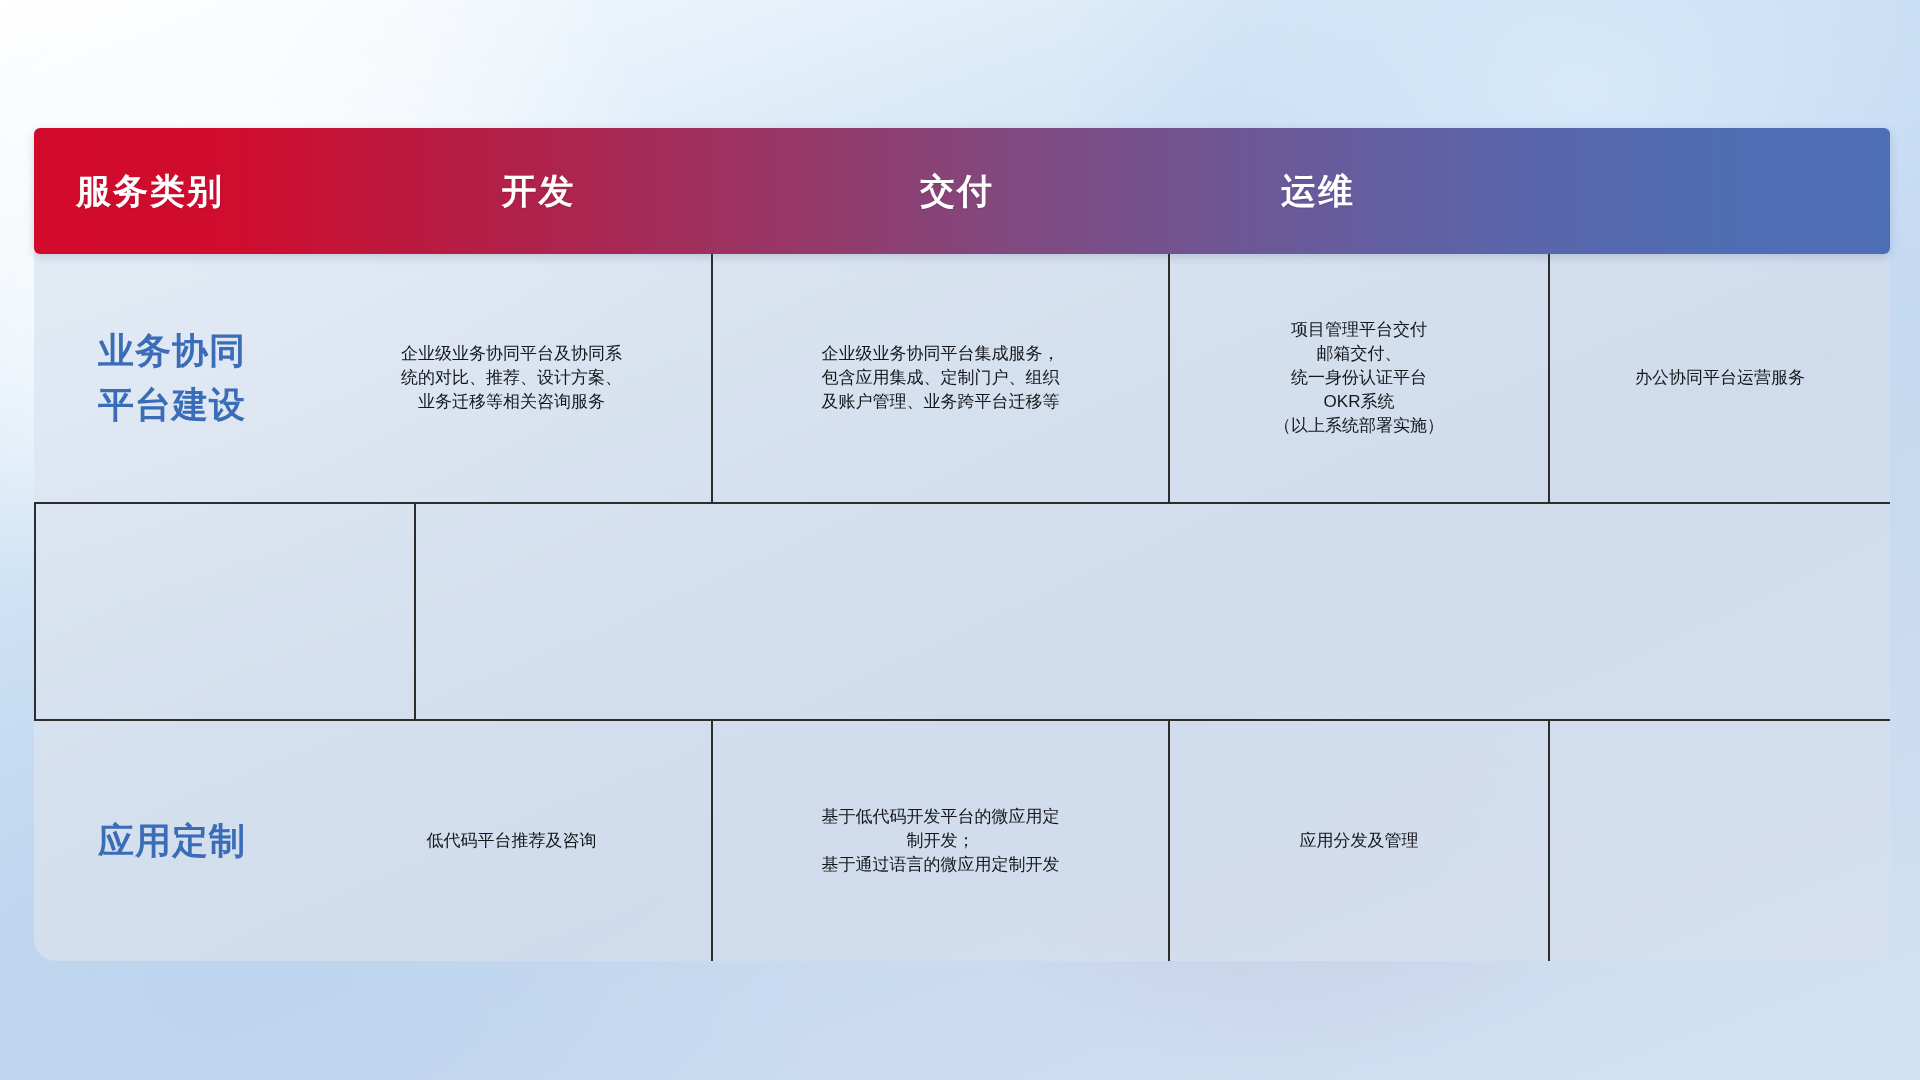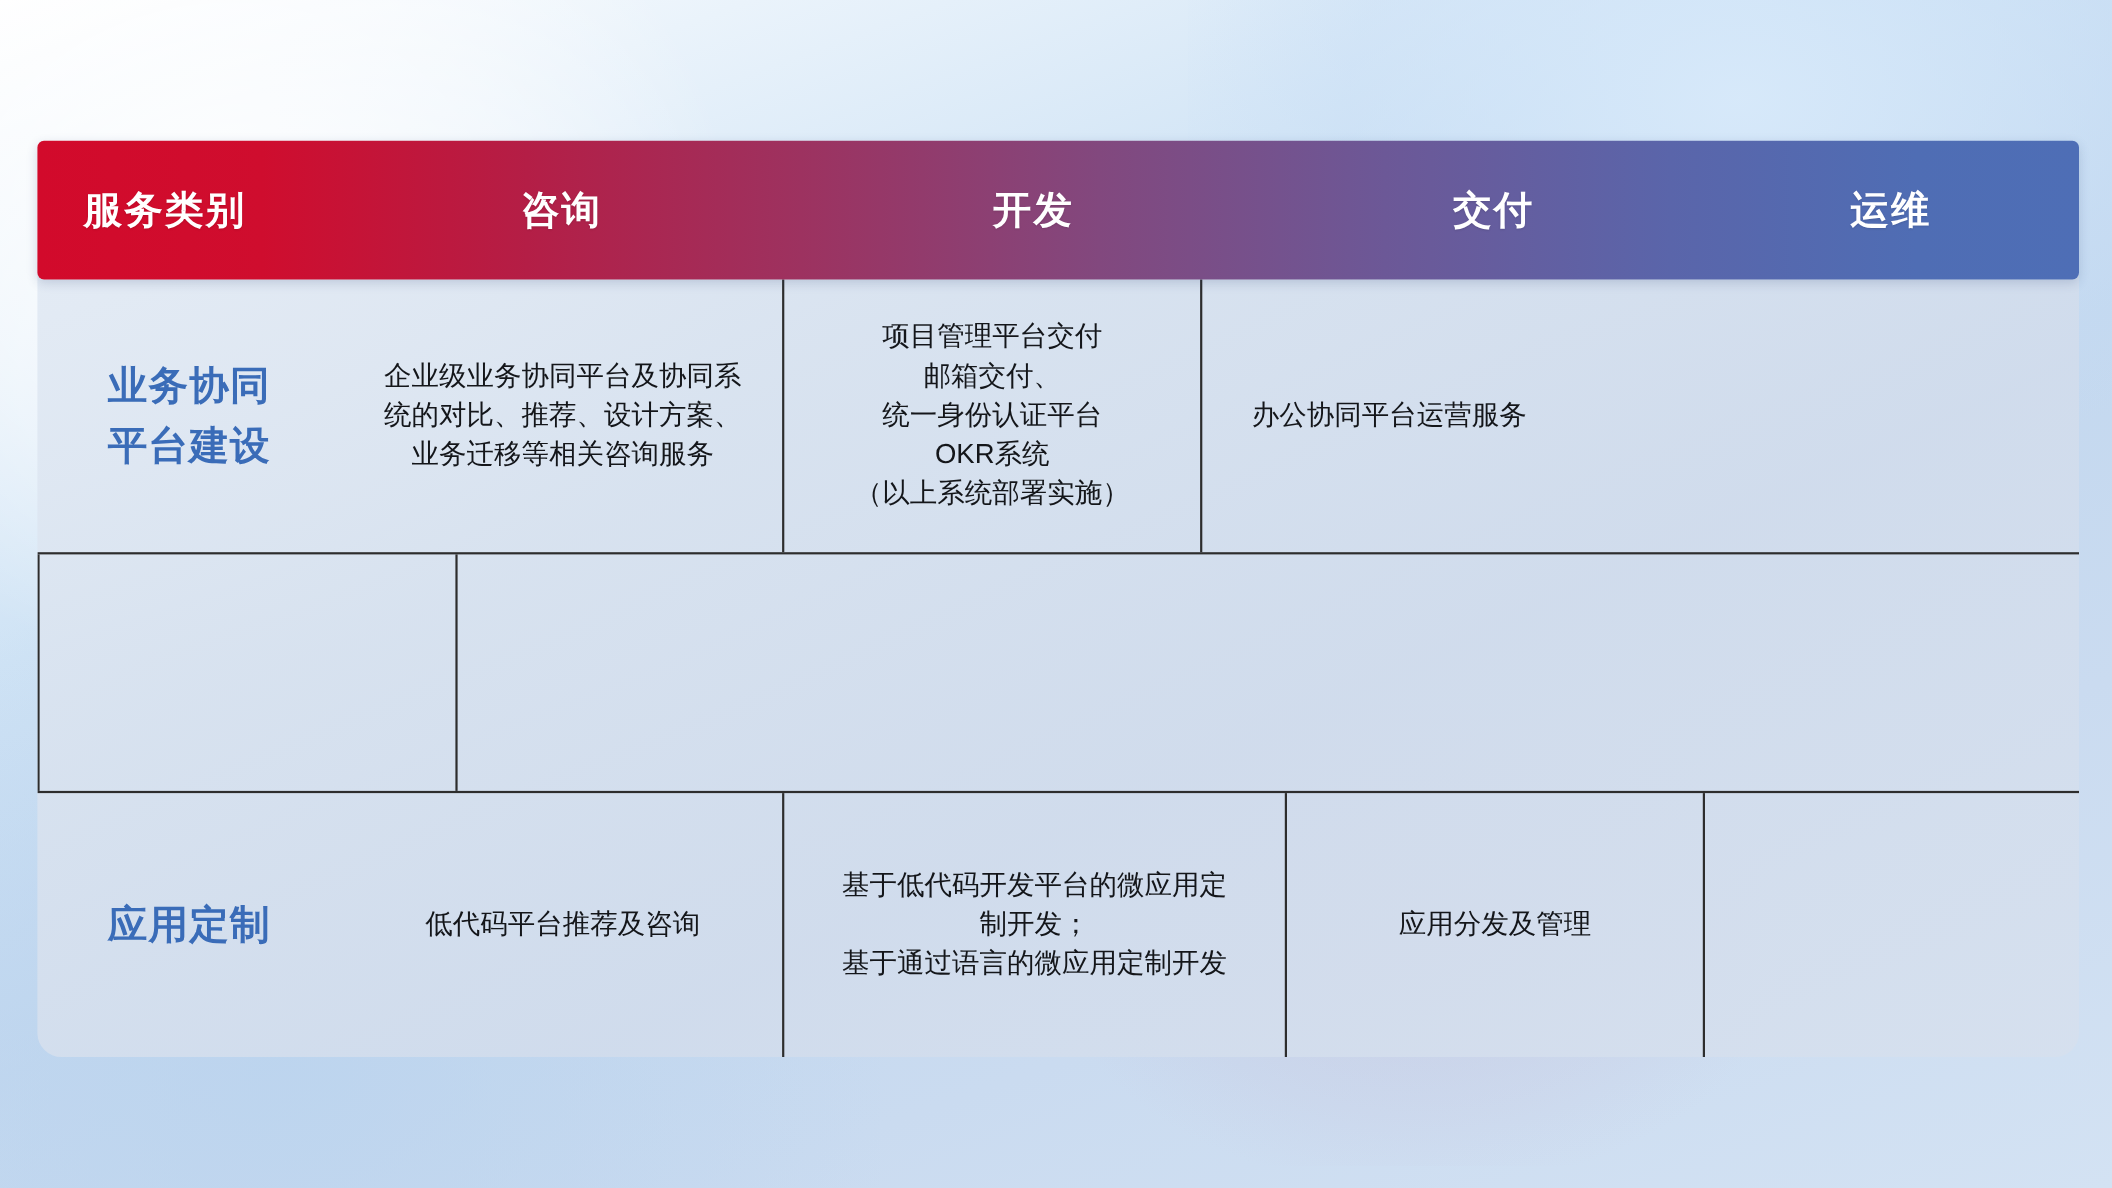--- a/index.html
+++ b/index.html
@@ -125,21 +125,21 @@
   }
   .trow + .trow { border-top: 2px solid #2d2d2d; }
 
   .cell {
     box-sizing: border-box;
     display: flex;
     align-items: center;
     justify-content: center;
     text-align: center;
     padding: 8px 14px;
-    font-size: 25px;
+    font-size: 17px;
     line-height: 1.42;
     color: #14161a;
     white-space: pre-line;
   }
   .cell.col1 {
     width: 276px;
     color: #3a6cb8;
     font-weight: bold;
     font-size: 36px;
     line-height: 1.5;
@@ -160,34 +160,36 @@
 <div id="bg-base"></div>
 <div id="bg-glow-left"></div>
 <div id="bg-glow-topright"></div>
 <div id="bg-glow-bottomleft"></div>
 <div id="bg-glow-center"></div>
 
 <div id="table-card">
 
   <div id="table-header">
     <div class="hcell c1">服务类别</div>
-    <div class="hcell c2">咨询</div>
     <div class="hcell c3">开发</div>
     <div class="hcell c4">交付</div>
     <div class="hcell c5">运维</div>
   </div>
 
   <div id="table-body">
 
     <div class="trow r1">
       <div class="cell col1">业务协同
 平台建设</div>
       <div class="cell col2">企业级业务协同平台及协同系
 统的对比、推荐、设计方案、
 业务迁移等相关咨询服务</div>
+      <div class="cell col3">企业级业务协同平台集成服务，
+包含应用集成、定制门户、组织
+及账户管理、业务跨平台迁移等</div>
       <div class="cell col4">项目管理平台交付
 邮箱交付、
 统一身份认证平台
 OKR系统
 （以上系统部署实施）</div>
       <div class="cell col5">办公协同平台运营服务</div>
     </div>
 
     <div class="trow r2">
       <div class="cell col4"></div>

